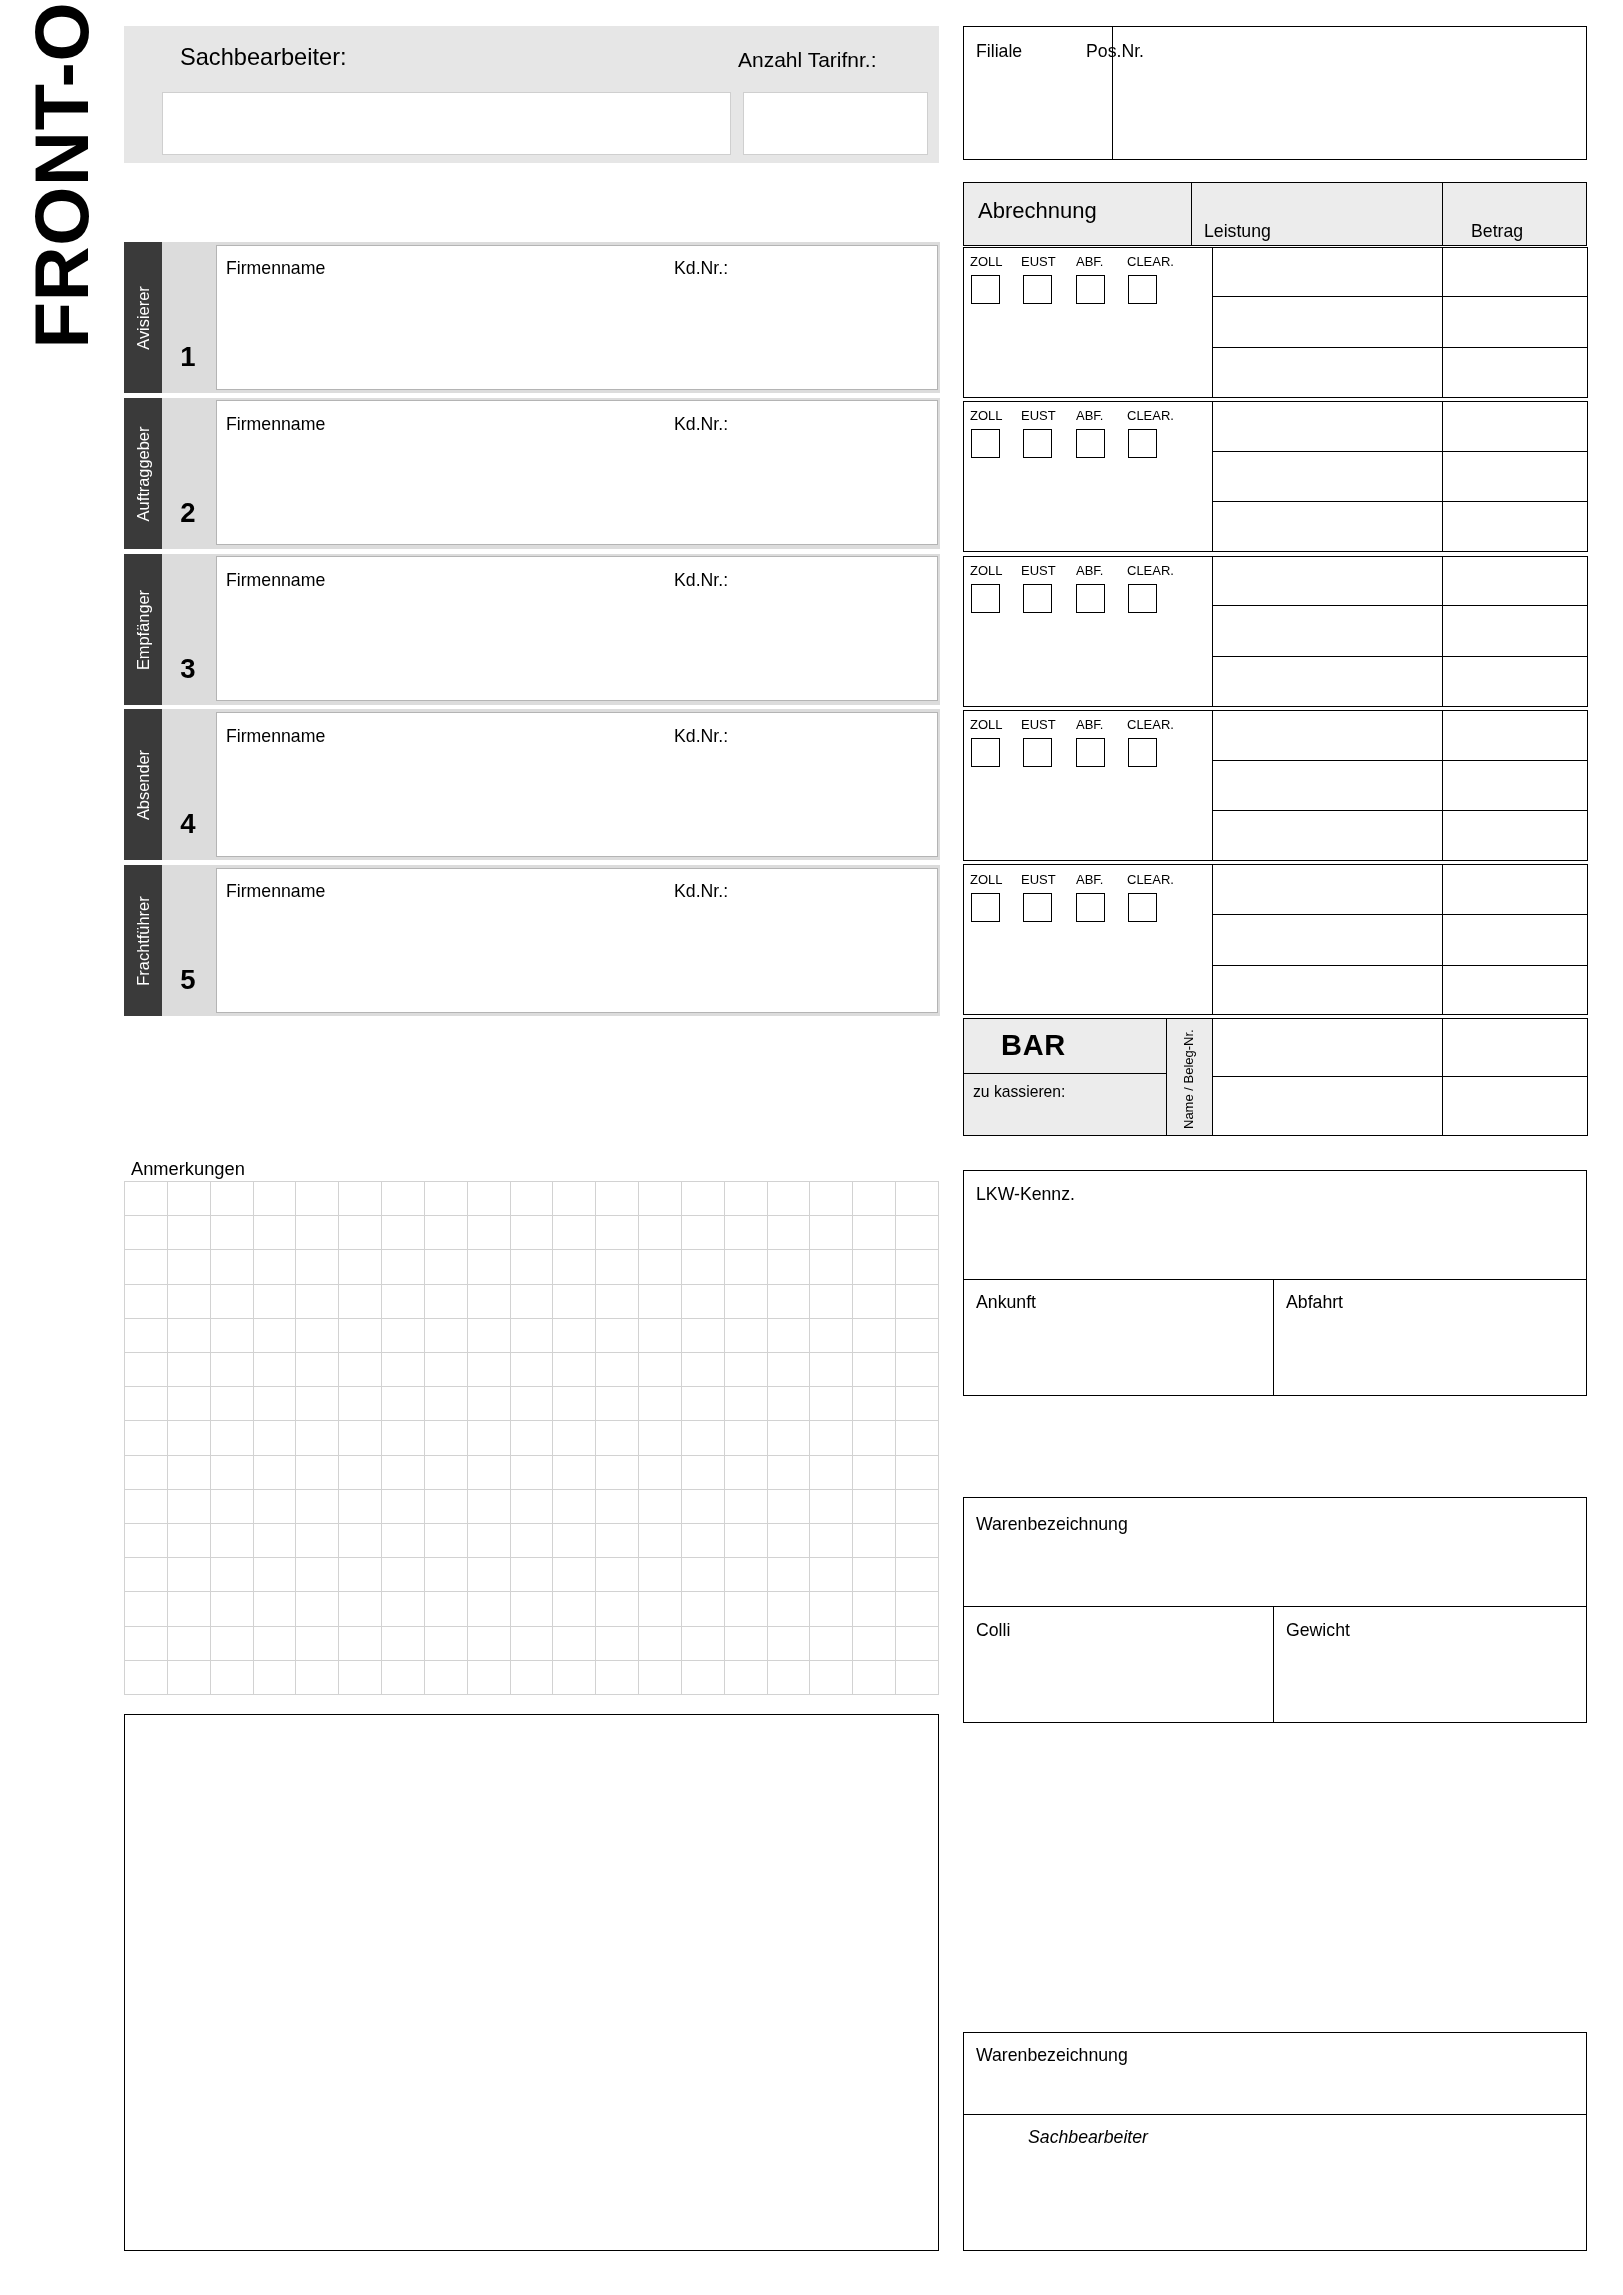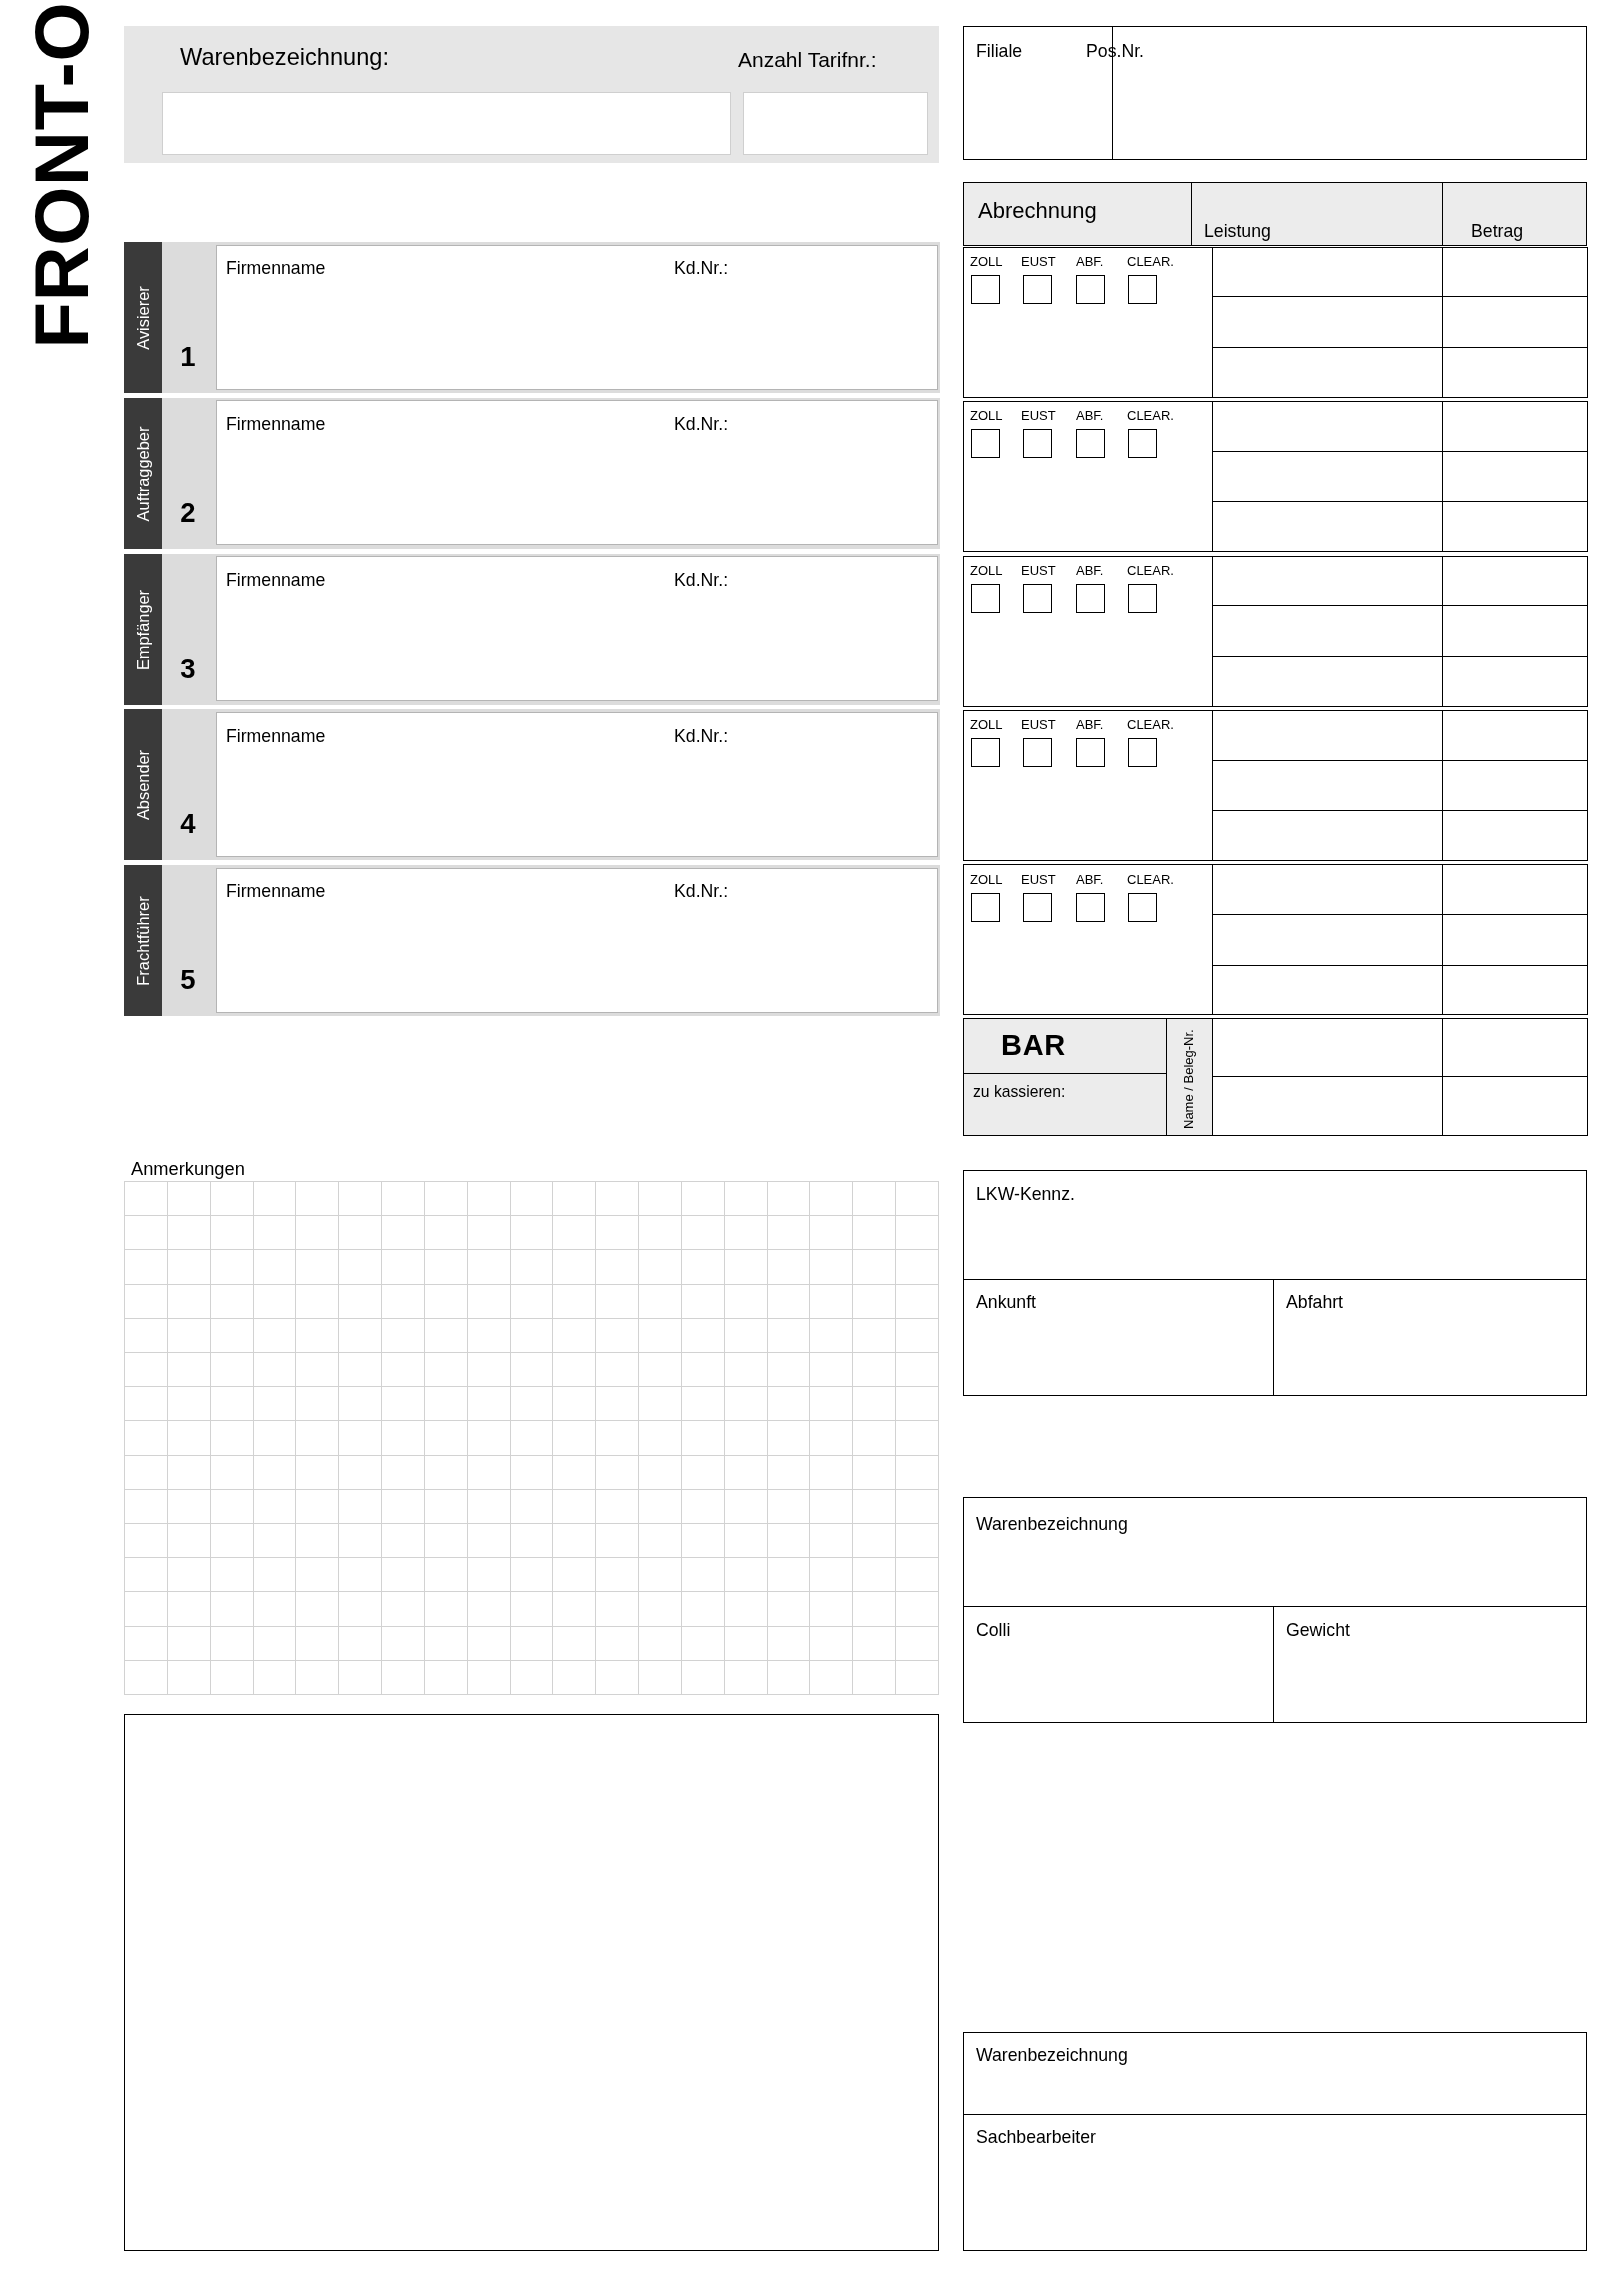--- a/index.html
+++ b/index.html
@@ -167,21 +167,21 @@
 </head>
 <body>
 
 <div class="page">
 
   <div class="vtitle">
     <span>FRONT-OFFICE</span>
   </div>
 
   <div class="grayband" style="left:124px; top:26px; width:815px; height:137px;"></div>
-  <div class="lbl" style="left:180px; top:44px; font-size:23.6px;">Warenbezeichnung:</div>
+  <div class="lbl" style="left:180px; top:44px; font-size:23.6px;">Sachbearbeiter:</div>
   <div class="lbl" style="left:738px; top:48px; font-size:21px;">Anzahl Tarifnr.:</div>
   <div class="whitefield" style="left:162px; top:92px; width:569px; height:63px;"></div>
   <div class="whitefield" style="left:743px; top:92px; width:185px; height:63px;"></div>
 
   <div class="box" style="left:963px; top:26px; width:624px; height:134px;"></div>
   <div class="hline" style="left:1112px; top:26px; width:1.3px; height:134px;"></div>
   <div class="lbl" style="left:976px; top:41px;">Filiale</div>
   <div class="lbl" style="left:1086px; top:41px;">Pos.Nr.</div>
 
   <div class="abr-head" style="left:963px; top:182px; width:624px; height:64px;"></div>
@@ -623,16 +623,16 @@
   <div class="box" style="left:963px; top:1497px; width:624px; height:226px;"></div>
   <div class="lbl" style="left:976px; top:1514px;">Warenbezeichnung</div>
   <div class="hline" style="left:963px; top:1606px; width:624px; height:1.3px;"></div>
   <div class="hline" style="left:1273px; top:1606px; width:1.3px; height:116px;"></div>
   <div class="lbl" style="left:976px; top:1620px;">Colli</div>
   <div class="lbl" style="left:1286px; top:1620px;">Gewicht</div>
 
   <div class="box" style="left:963px; top:2032px; width:624px; height:219px;"></div>
   <div class="lbl" style="left:976px; top:2045px;">Warenbezeichnung</div>
   <div class="hline" style="left:963px; top:2114px; width:624px; height:1.3px;"></div>
-  <div class="lbl" style="left:976px; top:2127px;">Sachbearbeiter</div>
+  <div class="lbl" style="left:1028px; top:2127px;font-style:italic;">Sachbearbeiter</div>
 
 </div>
 
 
 </body></html>

